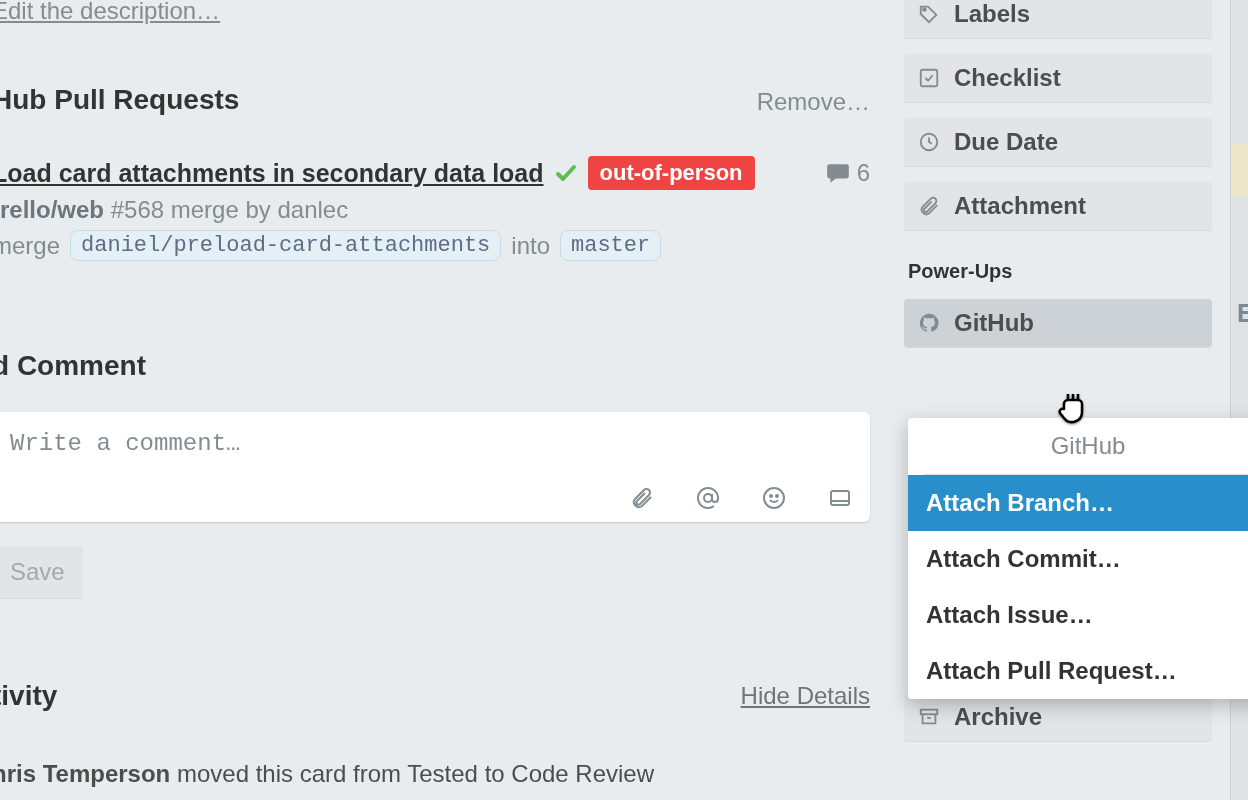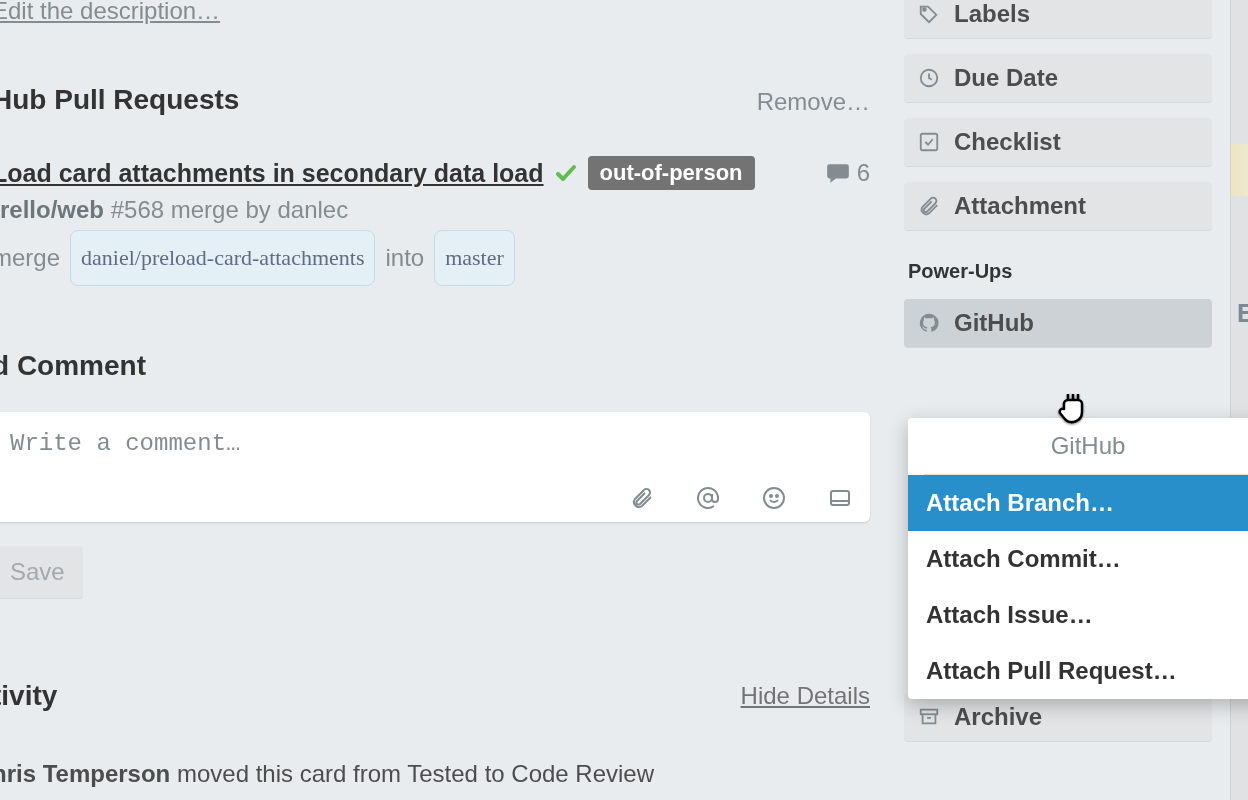--- a/index.html
+++ b/index.html
@@ -60,21 +60,21 @@
     font-weight: 700;
     color: #333;
     text-decoration: underline;
   }
   .check-icon {
     color: #61bd4f;
     font-size: 26px;
     font-weight: 700;
   }
   .pr-label {
-    background: #737373;
+    background: #ef4444;
     color: #fff;
     font-weight: 700;
     font-size: 22px;
     padding: 4px 12px;
     border-radius: 4px;
   }
   .comments {
     display: flex;
     align-items: center;
     gap: 6px;
@@ -91,26 +91,26 @@
   .pr-item-row3 {
     margin-top: 6px;
     font-size: 24px;
     color: #838c91;
     display: flex;
     align-items: center;
     gap: 10px;
     flex-wrap: wrap;
   }
   .branch-tag {
-    font-family: Liberation Serif, serif;
+    font-family: Liberation Mono, monospace;
     font-size: 22px;
     background: #e4f0f6;
     border: 1px solid #c3dce6;
     border-radius: 8px;
-    padding: 14px 10px;
+    padding: 2px 10px;
     color: #5e6c84;
   }
   .comment-section {
     position: absolute;
     left: 12px;
     right: 10px;
     top: 350px;
   }
   .comment-title {
     font-size: 28px;
@@ -381,35 +381,35 @@
           <path d="M20 13l-8 8-9-9V4h8z"></path>
           <circle cx="7" cy="7" r="1.5" fill="#838c91"></circle>
         </svg>
     </span>
     <span>Labels</span>
   </div>
 
   <div class="side-btn">
     <span class="side-icon">
       <svg width="22" height="22" viewBox="0 0 24 24" fill="none" stroke="#838c91" stroke-width="2">
+          <rect x="3" y="3" width="18" height="18" rx="2"></rect>
+          <path d="M8 12l3 3 5-6"></path>
+        </svg>
+    </span>
+    <span>Checklist</span>
+  </div>
+
+  <div class="side-btn">
+    <span class="side-icon">
+      <svg width="22" height="22" viewBox="0 0 24 24" fill="none" stroke="#838c91" stroke-width="2">
           <circle cx="12" cy="12" r="9"></circle>
           <path d="M12 7v5l3 2"></path>
         </svg>
     </span>
     <span>Due Date</span>
-  </div>
-
-  <div class="side-btn">
-    <span class="side-icon">
-      <svg width="22" height="22" viewBox="0 0 24 24" fill="none" stroke="#838c91" stroke-width="2">
-          <rect x="3" y="3" width="18" height="18" rx="2"></rect>
-          <path d="M8 12l3 3 5-6"></path>
-        </svg>
-    </span>
-    <span>Checklist</span>
   </div>
 
   <div class="side-btn">
     <span class="side-icon">
       <svg width="22" height="22" viewBox="0 0 24 24" fill="none" stroke="#838c91" stroke-width="2">
           <path d="M21 11l-9 9a5 5 0 0 1-7-7l9-9a3.5 3.5 0 0 1 5 5l-9 9a2 2 0 0 1-3-3l8-8"></path>
         </svg>
     </span>
     <span>Attachment</span>
   </div>

